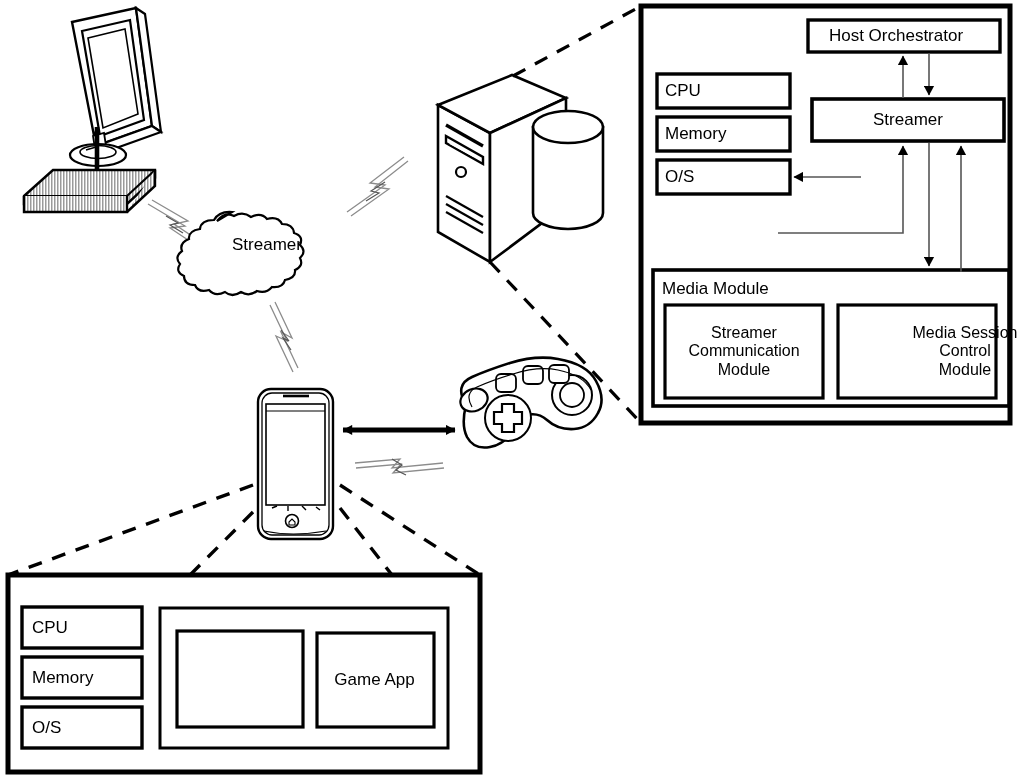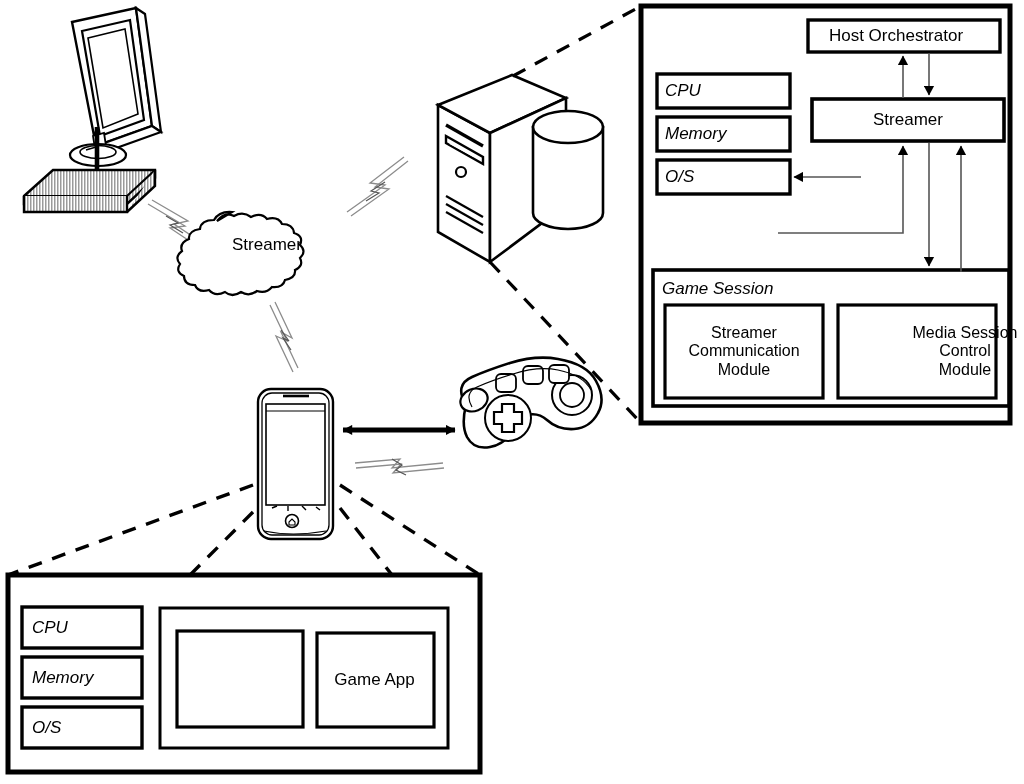--- a/index.html
+++ b/index.html
@@ -30,21 +30,21 @@
   .lbl {
     position: absolute;
     display: flex;
     align-items: center;
     line-height: 1.13;
     white-space: pre-line;
     color: #000;
     pointer-events: none;
   }
   .lbl.ctr { justify-content: center; text-align: center; }
-  .lbl.lft { justify-content: flex-start; text-align: left; font-style: italic; }
+  .lbl.lft { justify-content: flex-start; text-align: left; }
   .f17 { font-size: 17px; }
   .f16 { font-size: 16px; }
 </style>
 </head>
 <body>
 
 <div id="canvas">
 
   <svg id="art" viewBox="0 0 1024 784" xmlns="http://www.w3.org/2000/svg">
     <defs>
@@ -239,21 +239,21 @@
 
   <div class="lbl ctr f17" style="left:207px; top:230px; width:120px; height:30px;">Streamer</div>
 
   <div class="lbl lft f17" style="left:665px; top:74px; width:120px; height:34px;">CPU</div>
   <div class="lbl lft f17" style="left:665px; top:117px; width:120px; height:34px;">Memory</div>
   <div class="lbl lft f17" style="left:665px; top:160px; width:120px; height:34px;">O/S</div>
 
   <div class="lbl ctr f17" style="left:808px; top:20px; width:176px; height:32px;">Host Orchestrator</div>
   <div class="lbl ctr f17" style="left:812px; top:99px; width:192px; height:42px;">Streamer</div>
 
-  <div class="lbl lft f17" style="left:662px; top:276px; width:200px; height:26px;">Game Session</div>
+  <div class="lbl lft f17" style="left:662px; top:276px; width:200px; height:26px;">Media Module</div>
   <div class="lbl ctr f16" style="left:665px; top:305px; width:158px; height:93px;">Streamer
 Communication
 Module</div>
   <div class="lbl ctr f16" style="left:886px; top:305px; width:158px; height:93px;">Media Session
 Control
 Module</div>
 
   <div class="lbl lft f17" style="left:32px; top:607px; width:110px; height:41px;">CPU</div>
   <div class="lbl lft f17" style="left:32px; top:657px; width:110px; height:41px;">Memory</div>
   <div class="lbl lft f17" style="left:32px; top:707px; width:110px; height:41px;">O/S</div>

